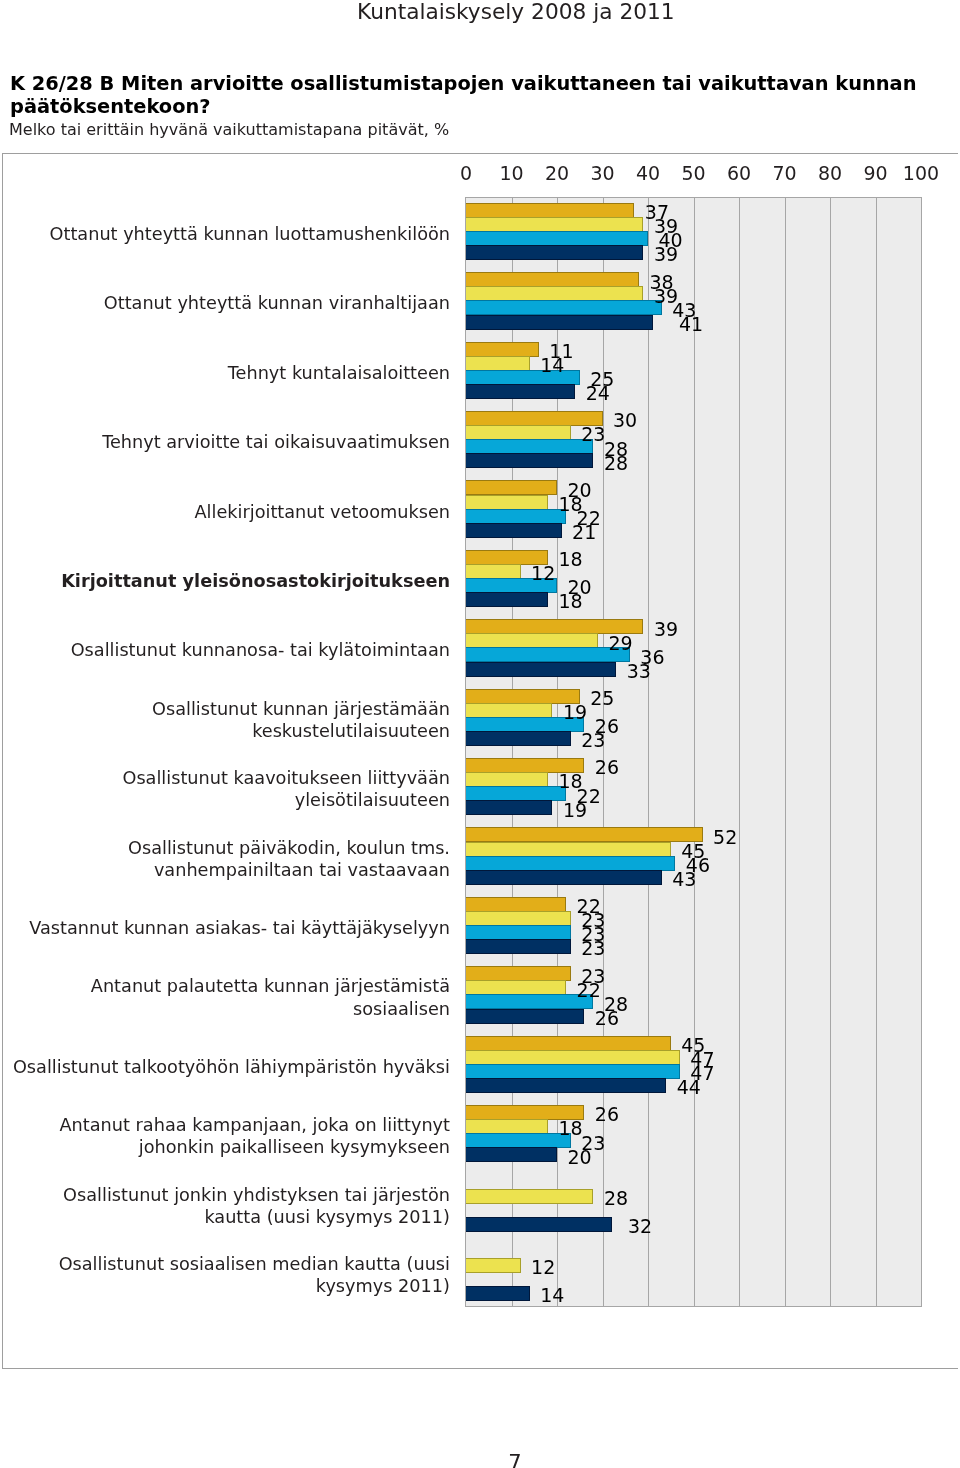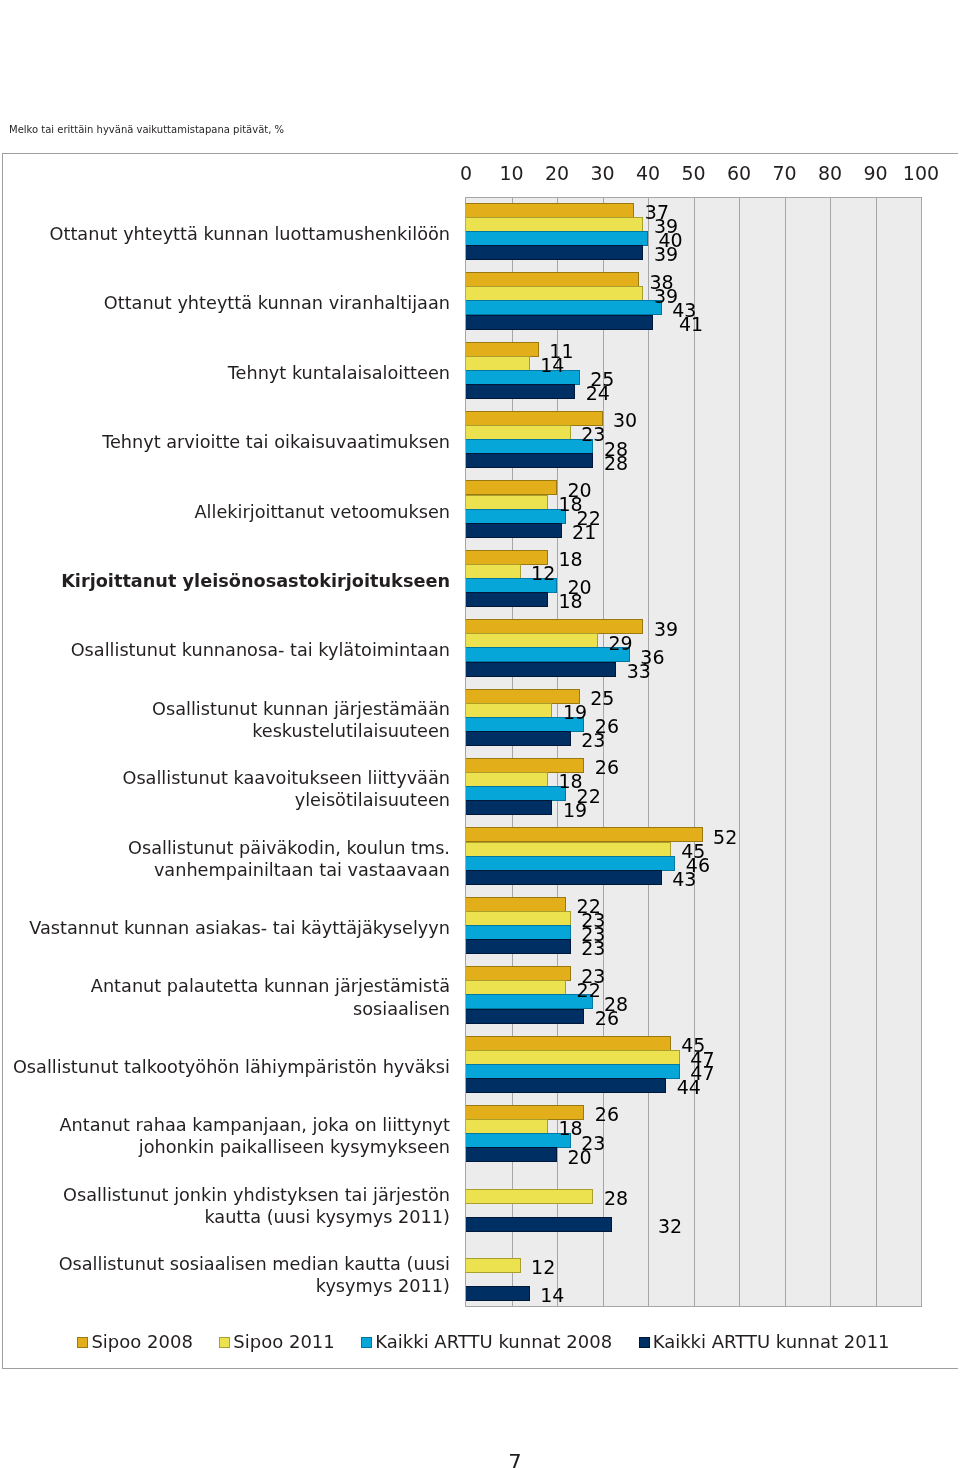--- a/index.html
+++ b/index.html
@@ -6,21 +6,21 @@
   body{width:960px;height:1468px;background:#ffffff;
        font-family:"DejaVu Sans",sans-serif;color:#231f20;
        -webkit-font-smoothing:antialiased;}
   .page{position:relative;width:960px;height:1468px;overflow:hidden;}
 
   
   #hdr{position:absolute;left:357px;top:0px;font-size:21.7px;line-height:24px;
        color:#231f20;white-space:nowrap;}
   #qtitle{position:absolute;left:10px;top:73px;width:934px;font-size:19.4px;
           font-weight:bold;line-height:22.6px;color:#000;}
-  #sub{position:absolute;left:9px;top:119.5px;font-size:10px;line-height:20px;color:#231f20;}
+  #sub{position:absolute;left:9px;top:119.5px;font-size:16px;line-height:20px;color:#231f20;}
   #pagenum{position:absolute;left:495px;top:1452.5px;width:40px;text-align:center;
            font-size:21px;line-height:21px;color:#231f20;}
 
   
   #chartbox{position:absolute;left:2px;top:153px;width:956px;height:1216px;background:#fff;}
   #chartframe{position:absolute;left:2px;top:153px;width:956px;height:1216px;
             border-left:1px solid #9e9e9e;border-top:1px solid #9e9e9e;
             border-bottom:1px solid #9e9e9e;box-sizing:border-box;pointer-events:none;}
 
   
@@ -48,20 +48,22 @@
           line-height:18px;color:#231f20;}
   .lgitem{display:flex;align-items:center;}
   .swatch{width:11px;height:11px;box-sizing:border-box;border:1px solid #7f7f7f;
           margin-right:3px;}
 </style>
 </head>
 <body>
 
 <div class="page">
 
+  <div id="hdr">Kuntalaiskysely 2008 ja 2011</div>
+  <div id="qtitle">K 26/28 B Miten arvioitte osallistumistapojen vaikuttaneen tai vaikuttavan kunnan päätöksentekoon?</div>
   <div id="sub">Melko tai erittäin hyvänä vaikuttamistapana pitävät, %</div>
 
   <div id="chartbox"></div>
 
   <div id="plot">
       <div class="vgrid" style="left: 46px;"></div>
       <div class="vgrid" style="left: 91px;"></div>
       <div class="vgrid" style="left: 137px;"></div>
       <div class="vgrid" style="left: 182px;"></div>
       <div class="vgrid" style="left: 228px;"></div>
@@ -218,39 +220,21 @@
       <div class="dlabel" style="left: 594.8px; top: 1008.8px;">26</div>
       <div class="dlabel" style="left: 681.25px; top: 1035.9px;">45</div>
       <div class="dlabel" style="left: 690.35px; top: 1050px;">47</div>
       <div class="dlabel" style="left: 690.35px; top: 1064.1px;">47</div>
       <div class="dlabel" style="left: 676.7px; top: 1078.2px;">44</div>
       <div class="dlabel" style="left: 594.8px; top: 1105.3px;">26</div>
       <div class="dlabel" style="left: 558.4px; top: 1119.4px;">18</div>
       <div class="dlabel" style="left: 581.15px; top: 1133.5px;">23</div>
       <div class="dlabel" style="left: 567.5px; top: 1147.6px;">20</div>
       <div class="dlabel" style="left: 603.9px; top: 1188.8px;">28</div>
-      <div class="dlabel" style="left: 658px; top: 1217px;">32</div>
+      <div class="dlabel" style="left: 628px; top: 1217px;">32</div>
       <div class="dlabel" style="left: 531.1px; top: 1258.2px;">12</div>
       <div class="dlabel" style="left: 540.2px; top: 1286.4px;">14</div>
     </div>
-  <div id="legend">
-      <div class="lgitem">
-        <span class="swatch" style="background: rgb(226, 174, 25); border-color: rgb(154, 122, 16);"></span>
-        <span>Sipoo 2008</span>
-      </div>
-      <div class="lgitem">
-        <span class="swatch" style="background: rgb(236, 226, 79); border-color: rgb(168, 160, 42);"></span>
-        <span>Sipoo 2011</span>
-      </div>
-      <div class="lgitem">
-        <span class="swatch" style="background: rgb(6, 167, 216); border-color: rgb(0, 119, 160);"></span>
-        <span>Kaikki ARTTU kunnat 2008</span>
-      </div>
-      <div class="lgitem">
-        <span class="swatch" style="background: rgb(0, 48, 99); border-color: rgb(0, 23, 58);"></span>
-        <span>Kaikki ARTTU kunnat 2011</span>
-      </div>
-    </div>
 
   <div id="chartframe"></div>
 
   <div id="pagenum">7</div>
 </div>
 
 </body></html>

